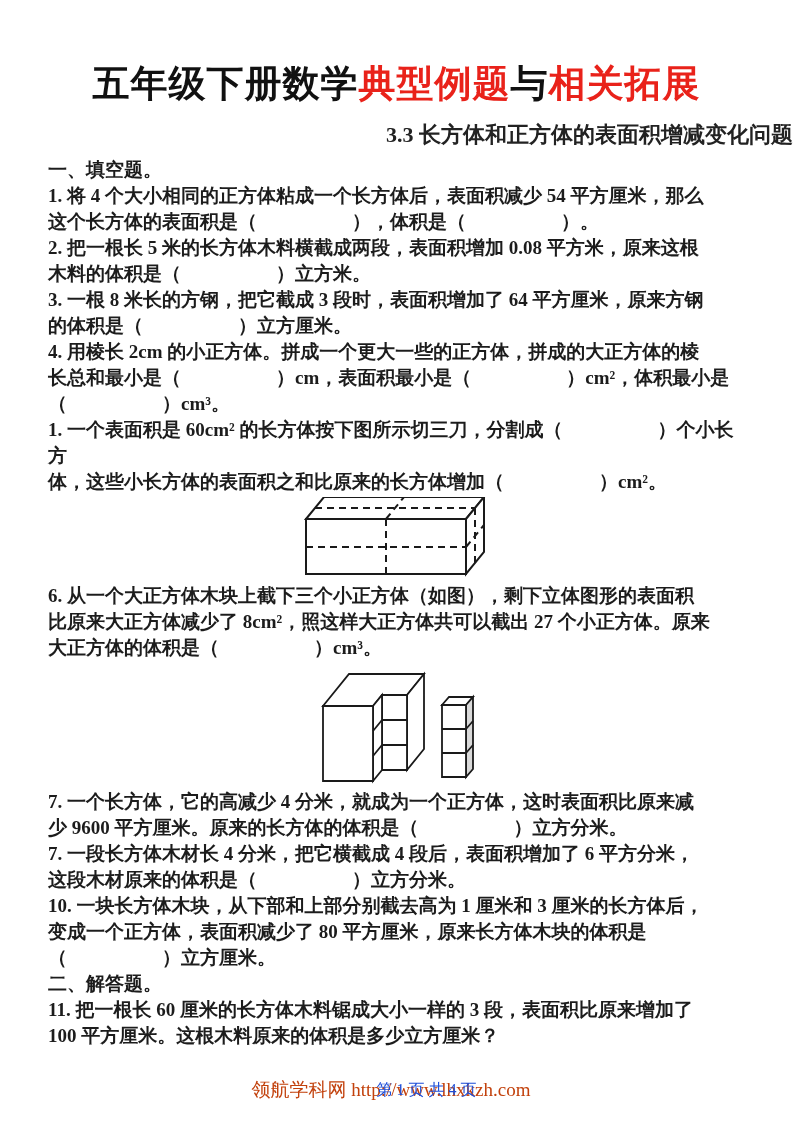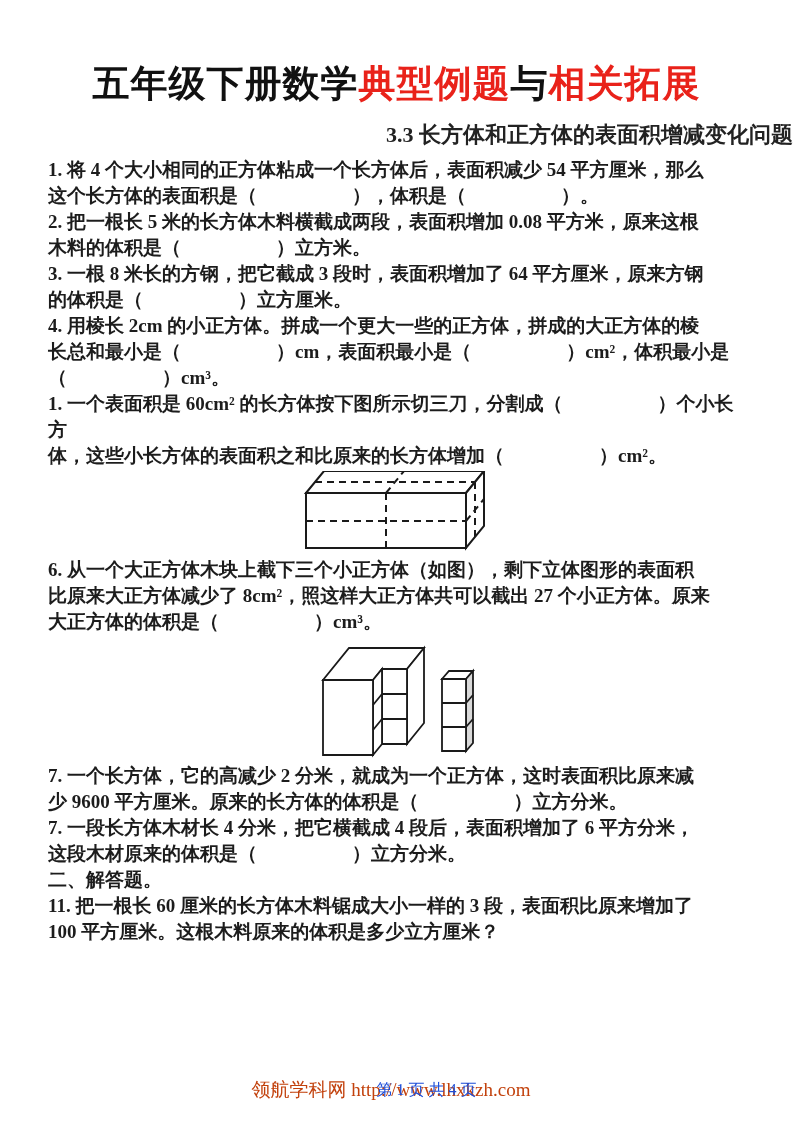--- a/index.html
+++ b/index.html
@@ -65,20 +65,21 @@
 </head>
 <body>
 
 <div class="page">
 
   <h1 class="title"><span>五年级下册数学</span><span class="red" style="color: rgb(233, 34, 26);">典型例题</span><span>与</span><span class="red" style="color: rgb(233, 34, 26);">相关拓展</span></h1>
 
   <h2 class="subtitle">3.3 长方体和正方体的表面积增减变化问题</h2>
 
   <div class="bodytext">
+    <p>一、填空题。</p>
     <p>1. 将 4 个大小相同的正方体粘成一个长方体后，表面积减少 54 平方厘米，那么
 这个长方体的表面积是（　　　　　），体积是（　　　　　）。</p>
     <p>2. 把一根长 5 米的长方体木料横截成两段，表面积增加 0.08 平方米，原来这根
 木料的体积是（　　　　　）立方米。</p>
     <p>3. 一根 8 米长的方钢，把它截成 3 段时，表面积增加了 64 平方厘米，原来方钢
 的体积是（　　　　　）立方厘米。</p>
     <p>4. 用棱长 2cm 的小正方体。拼成一个更大一些的正方体，拼成的大正方体的棱
 长总和最小是（　　　　　）cm，表面积最小是（　　　　　）cm²，体积最小是
 （　　　　　）cm³。</p>
     <p>1. 一个表面积是 60cm² 的长方体按下图所示切三刀，分割成（　　　　　）个小长方
@@ -120,24 +121,27 @@
         <g>
           <polygon class="solid2" points="124,44 131,36 155,36 148,44"></polygon>
           <polygon class="shade" points="148,44 155,36 155,108 148,116"></polygon>
           <polygon class="solid2" points="124,44 148,44 148,116 124,116"></polygon>
           <path class="edge" d="M124,68 L148,68 M124,92 L148,92"></path>
           <path class="edge" d="M148,68 L155,60 M148,92 L155,84"></path>
         </g>
       </svg>
     </figure>
 
-    <p>7. 一个长方体，它的高减少 2 分米，就成为一个正方体，这时表面积比原来减
+    <p>7. 一个长方体，它的高减少 4 分米，就成为一个正方体，这时表面积比原来减
 少 9600 平方厘米。原来的长方体的体积是（　　　　　）立方分米。</p>
     <p>7. 一段长方体木材长 4 分米，把它横截成 4 段后，表面积增加了 6 平方分米，
 这段木材原来的体积是（　　　　　）立方分米。</p>
+    <p>10. 一块长方体木块，从下部和上部分别截去高为 1 厘米和 3 厘米的长方体后，
+变成一个正方体，表面积减少了 80 平方厘米，原来长方体木块的体积是
+（　　　　　）立方厘米。</p>
     <p>二、解答题。</p>
     <p>11. 把一根长 60 厘米的长方体木料锯成大小一样的 3 段，表面积比原来增加了
 100 平方厘米。这根木料原来的体积是多少立方厘米？</p>
   </div>
 
   <div class="pagefooter">
     <span class="watermark" style="color: #c2410c;">领航学科网 http://www.lhxkzh.com</span>
     <span class="pageinfo">第 1 页 共 4 页</span>
   </div>
 

